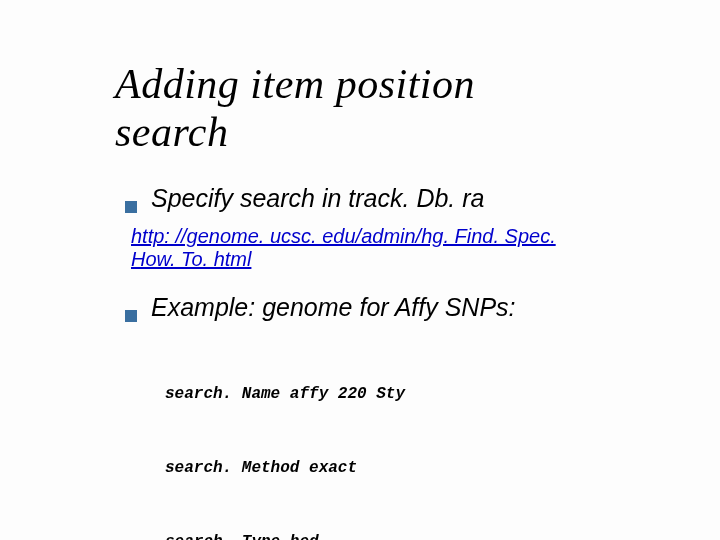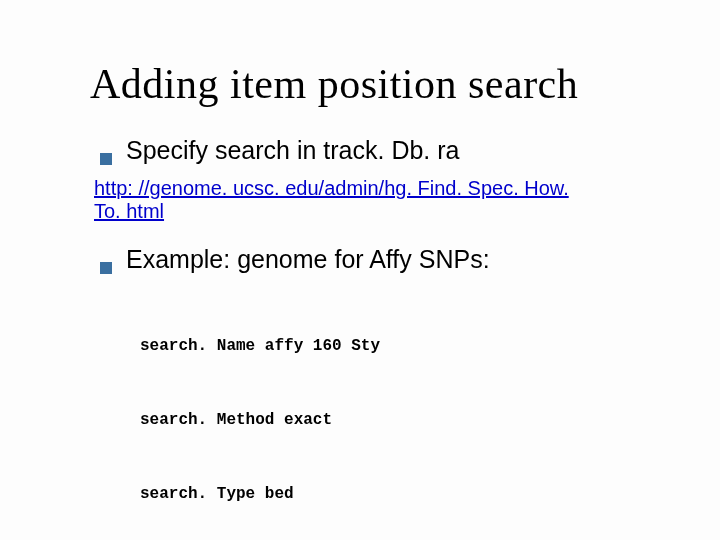--- a/index.html
+++ b/index.html
@@ -8,22 +8,23 @@
     width: 720px;
     height: 540px;
     background: #fdfdfd;
     font-family: Verdana, Geneva, sans-serif;
     color: #000;
   }
   .slide {
     box-sizing: border-box;
     width: 637px;
     height: 540px;
-    padding: 60px 40px 40px 90px;
+    padding: 60px 40px 40px 115px;
     position: relative;
+    font-style: italic;
   }
   .title {
     font-family: "Times New Roman", Times, serif;
     font-size: 42px;
     font-weight: 400;
     margin: 0 0 28px 0;
     letter-spacing: 0.5px;
   }
   .bullet-row {
     display: flex;
@@ -38,21 +39,21 @@
     flex: 0 0 auto;
   }
   .bullet-text {
     font-size: 25px;
     font-family: Verdana, Geneva, sans-serif;
   }
   .link {
     font-size: 20px;
     color: #0000cc;
     text-decoration: underline;
-    margin: 10px 0 22px 4px;
+    margin: 10px 0 22px 16px;
     font-family: Verdana, Geneva, sans-serif;
     display: block;
   }
   .code-block {
     margin-left: 50px;
     margin-top: 10px;
     font-family: "Courier New", Courier, monospace;
     font-weight: bold;
     font-size: 16px;
     line-height: 1.55;
@@ -73,21 +74,21 @@
   </div>
 
   <a class="link">http: //genome. ucsc. edu/admin/hg. Find. Spec. How. To. html</a>
 
   <div class="bullet-row">
     <span class="sq"></span>
     <span class="bullet-text">Example: genome for Affy SNPs:</span>
   </div>
 
   <div class="code-block">
-    <div>search. Name affy 160 Sty</div>
+    <div>search. Name affy 220 Sty</div>
     <div>search. Method exact</div>
     <div>search. Type bed</div>
     
     
     
   </div>
 
 </div>
 
 </body></html>

